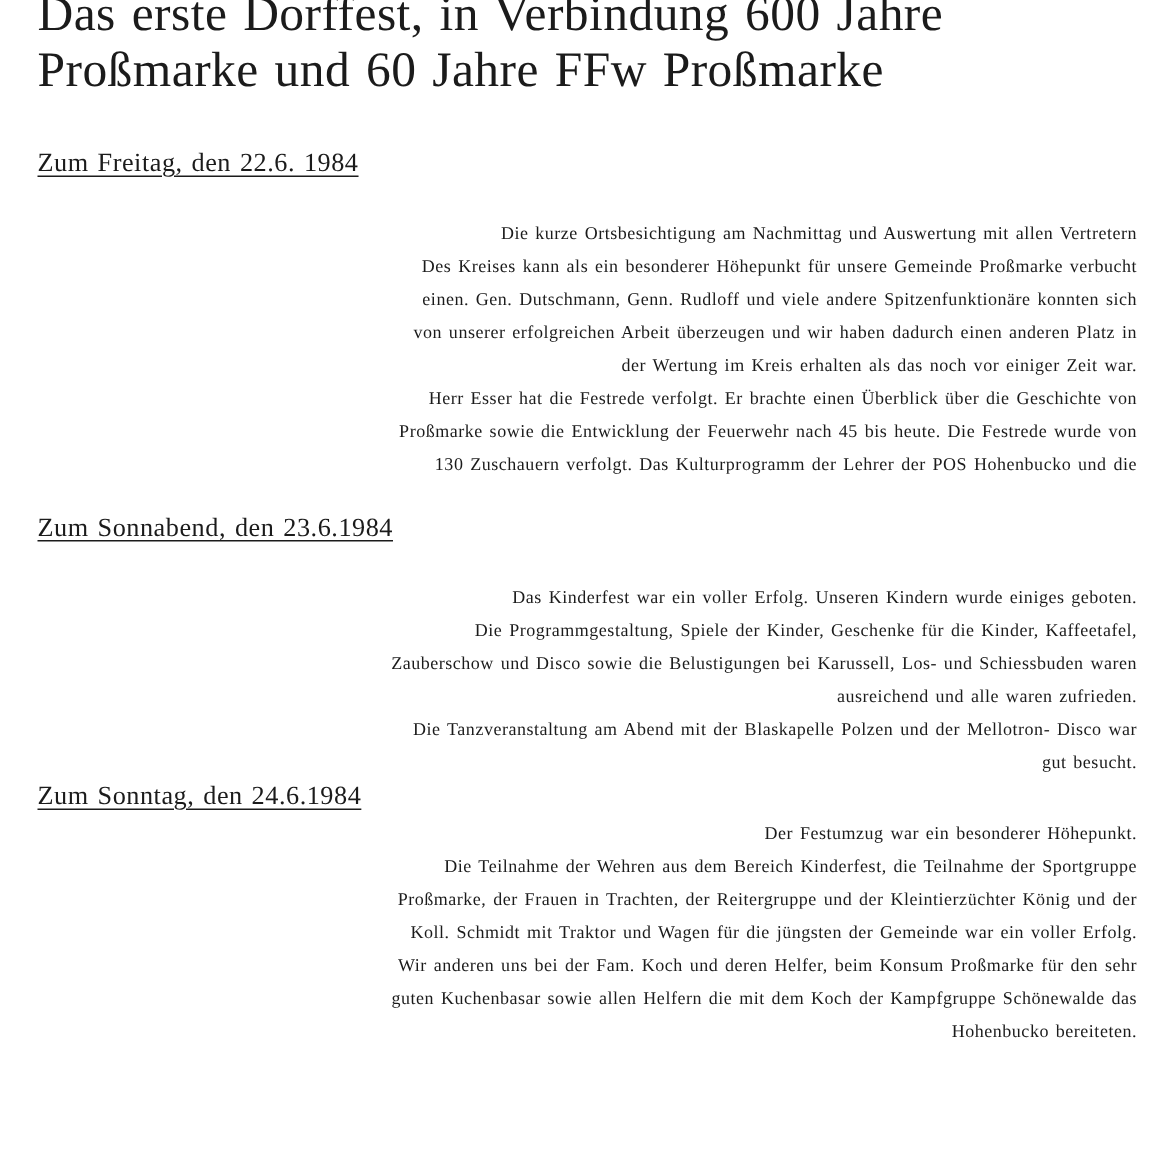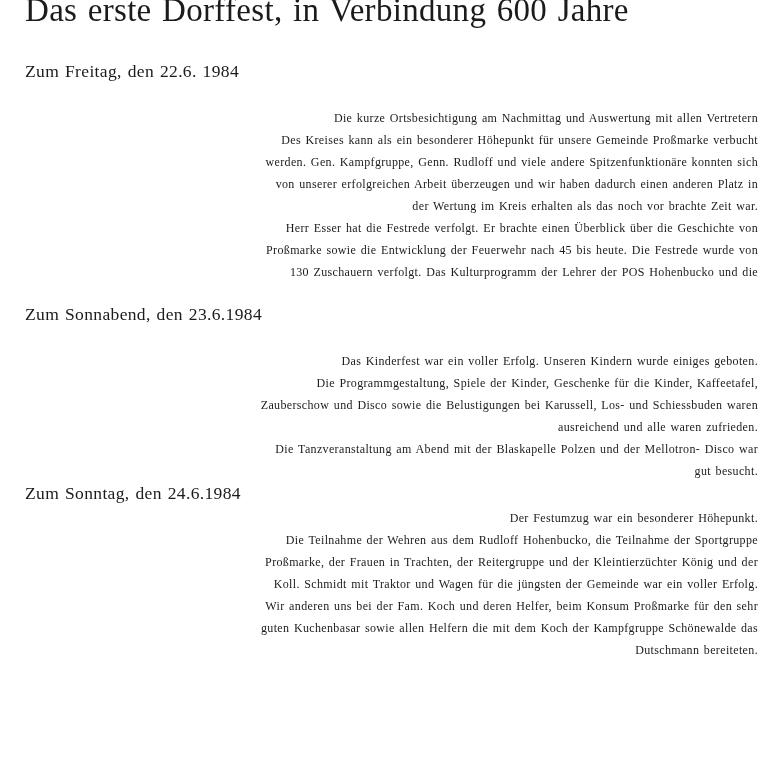--- a/index.html
+++ b/index.html
@@ -34,72 +34,74 @@
   .section { margin: 0; }
   .s0 { margin-top: 31px; }
   .s1 { margin-top: 20px; }
   .s2 { margin-top: 0; }
   .s2 .paragraph { margin-top: 3px; }
   .heading {
     font-size: 17.5px;
     line-height: 22px;
     letter-spacing: 0.35px;
     word-spacing: 1.2px;
+    text-decoration: underline;
     text-underline-offset: 3px;
     white-space: nowrap;
   }
   .heading.gap { margin-bottom: 25px; }
   .paragraph { margin: 0; }
   .line {
     font-size: 12px;
     line-height: 22px;
     letter-spacing: 0.35px;
     word-spacing: 1.2px;
     white-space: nowrap;
     text-align: right;
   }
 </style>
 </head>
 <body style="background: rgb(255, 255, 255);">
 
 <div class="doc" style="color: rgb(27, 27, 27);">
   <h1 class="title">
     <span class="title-line">Das erste Dorffest, in Verbindung 600 Jahre</span>
+    <span class="title-line">Proßmarke und 60 Jahre FFw Proßmarke</span>
   </h1>
   <div id="sections">
       <section class="section s0">
         <div class="heading gap">Zum Freitag, den 22.6. 1984</div>
         <div class="paragraph">
           <div class="line">Die kurze Ortsbesichtigung am Nachmittag und Auswertung mit allen Vertretern</div>
           <div class="line">Des Kreises kann als ein besonderer Höhepunkt für unsere Gemeinde Proßmarke verbucht</div>
-          <div class="line">werden. Gen. Kampfgruppe, Genn. Rudloff und viele andere Spitzenfunktionäre konnten sich</div>
+          <div class="line">einen. Gen. Dutschmann, Genn. Rudloff und viele andere Spitzenfunktionäre konnten sich</div>
           <div class="line">von unserer erfolgreichen Arbeit überzeugen und wir haben dadurch einen anderen Platz in</div>
-          <div class="line">der Wertung im Kreis erhalten als das noch vor brachte Zeit war.</div>
+          <div class="line">der Wertung im Kreis erhalten als das noch vor einiger Zeit war.</div>
           <div class="line">Herr Esser hat die Festrede verfolgt. Er brachte einen Überblick über die Geschichte von</div>
           <div class="line">Proßmarke sowie die Entwicklung der Feuerwehr nach 45 bis heute. Die Festrede wurde von</div>
           <div class="line">130 Zuschauern verfolgt. Das Kulturprogramm der Lehrer der POS Hohenbucko und die</div>
         </div>
       </section>
       <section class="section s1">
         <div class="heading gap">Zum Sonnabend, den 23.6.1984</div>
         <div class="paragraph">
           <div class="line">Das Kinderfest war ein voller Erfolg. Unseren Kindern wurde einiges geboten.</div>
           <div class="line">Die Programmgestaltung, Spiele der Kinder, Geschenke für die Kinder, Kaffeetafel,</div>
           <div class="line">Zauberschow und Disco sowie die Belustigungen bei Karussell, Los- und Schiessbuden waren</div>
           <div class="line">ausreichend und alle waren zufrieden.</div>
           <div class="line">Die Tanzveranstaltung am Abend mit der Blaskapelle Polzen und der Mellotron- Disco war</div>
           <div class="line">gut besucht.</div>
         </div>
       </section>
       <section class="section s2">
         <div class="heading">Zum Sonntag, den 24.6.1984</div>
         <div class="paragraph">
           <div class="line">Der Festumzug war ein besonderer Höhepunkt.</div>
-          <div class="line">Die Teilnahme der Wehren aus dem Rudloff Hohenbucko, die Teilnahme der Sportgruppe</div>
+          <div class="line">Die Teilnahme der Wehren aus dem Bereich Kinderfest, die Teilnahme der Sportgruppe</div>
           <div class="line">Proßmarke, der Frauen in Trachten, der Reitergruppe und der Kleintierzüchter König und der</div>
           <div class="line">Koll. Schmidt mit Traktor und Wagen für die jüngsten der Gemeinde war ein voller Erfolg.</div>
           <div class="line">Wir anderen uns bei der Fam. Koch und deren Helfer, beim Konsum Proßmarke für den sehr</div>
           <div class="line">guten Kuchenbasar sowie allen Helfern die mit dem Koch der Kampfgruppe Schönewalde das</div>
-          <div class="line">Dutschmann bereiteten.</div>
+          <div class="line">Hohenbucko bereiteten.</div>
         </div>
       </section>
     </div>
 </div>
 
 </body></html>

